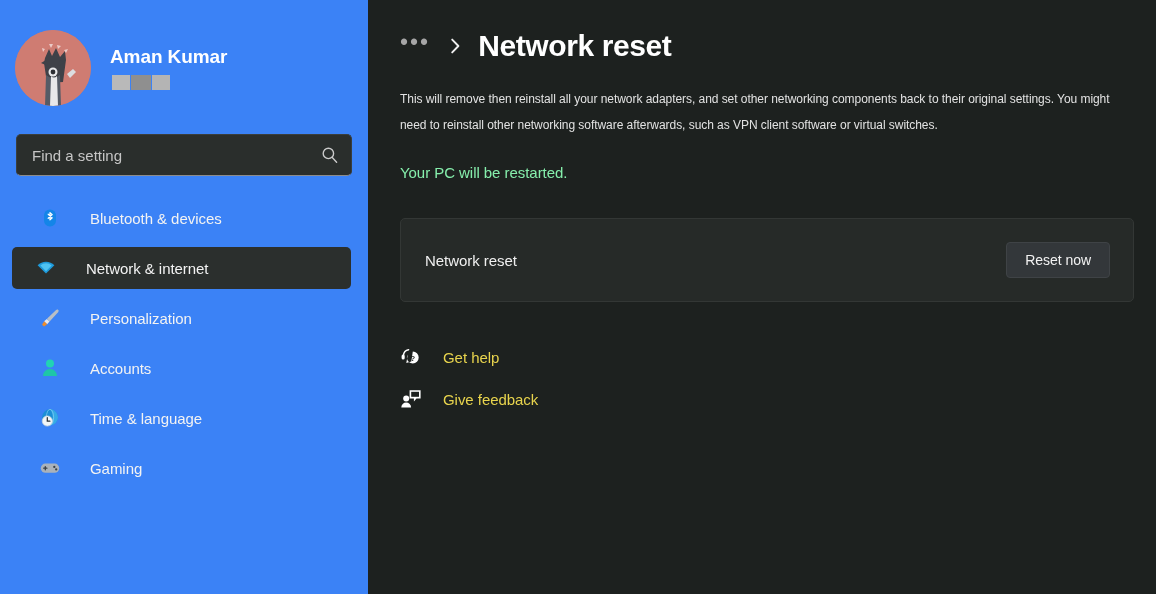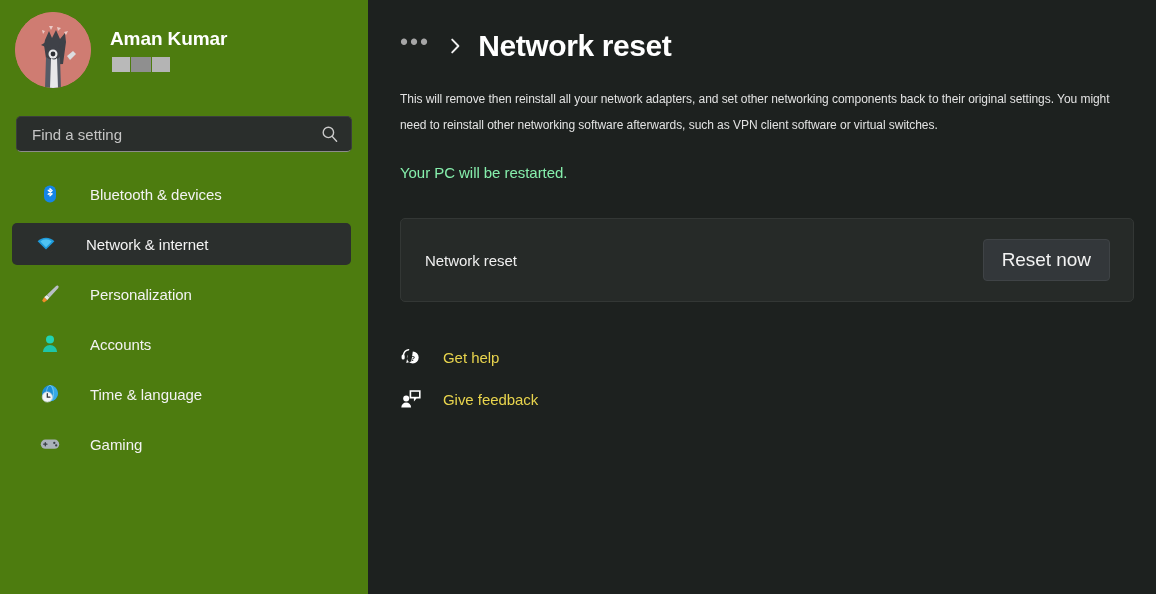--- a/index.html
+++ b/index.html
@@ -13,23 +13,23 @@
     font-family: "Liberation Sans", sans-serif;
     color: #ffffff;
     display: flex;
     -webkit-font-smoothing: antialiased;
   }
 
   
   .sidebar {
     width: 368px;
     height: 594px;
-    background: #4d7c0f;
+    background: #3b82f6;
     flex: 0 0 368px;
-    padding-top: 10px;
+    padding-top: 28px;
     position: relative;
   }
 
   .account {
     display: flex;
     align-items: center;
     padding-left: 15px;
     height: 80px;
   }
   .avatar {
@@ -64,21 +64,21 @@
     width: 58px;
     gap: 1px;
   }
   .redact-a { flex: 1; background: #b9b9b9; }
   .redact-b { flex: 1.05; background: #8f8f8f; }
   .redact-c { flex: 1; background: #b4b4b4; }
 
   
   .search-wrap {
     margin: 26px 16px 0 16px;
-    height: 36px;
+    height: 42px;
     background: #2a2e2c;
     border: 1px solid #3a3e3c;
     border-bottom: 1px solid #8c8c8c;
     border-radius: 5px;
     display: flex;
     align-items: center;
     padding: 0 12px 0 15px;
   }
   .search-input {
     flex: 1;
@@ -192,21 +192,21 @@
   .card-label {
     font-size: 15px;
     color: #f0f0f0;
     letter-spacing: -0.05px;
   }
   .reset-btn {
     background: #33373a;
     border: 1px solid #3f4346;
     border-radius: 4px;
     color: #f2f2f2;
-    font-size: 19px;
+    font-size: 14px;
     font-family: "Liberation Sans", sans-serif;
     padding: 9px 18px;
     cursor: pointer;
     letter-spacing: -0.05px;
     text-align: right;
   }
 
   .links { margin-top: 38px; }
   .link-row {
     display: flex;

